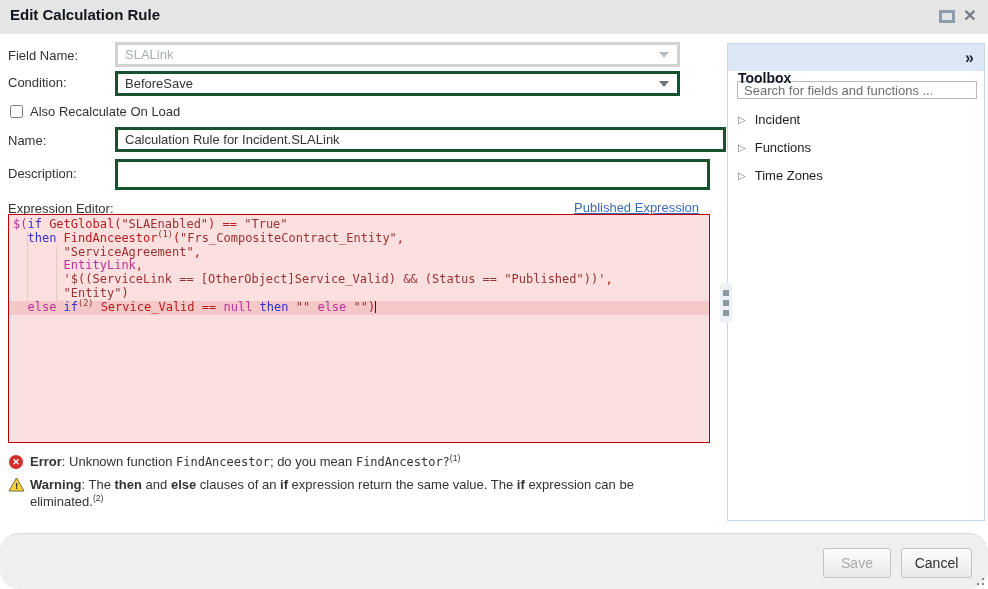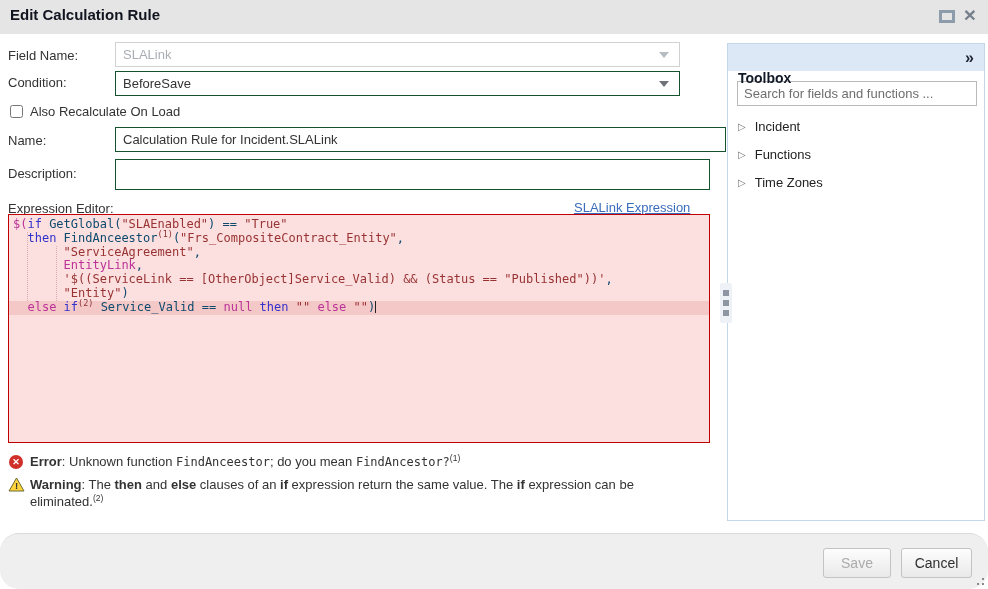--- a/index.html
+++ b/index.html
@@ -11,42 +11,42 @@
   
   .titlebar { position:absolute; left:0; top:0; width:988px; height:34px; background:#e5e5e5; }
   .dlg-title { position:absolute; left:10px; top:6px; font-size:15px; font-weight:bold; color:#10141f; }
   .win-btns { position:absolute; right:12px; top:6px; display:flex; align-items:center; gap:9px; }
   .max-icon { width:16px; height:13px; border:3px solid #8d9caa; background:transparent; margin-top:3px; cursor:pointer; }
   .close-icon { font-size:21px; font-weight:bold; color:#76808c; line-height:18px; cursor:pointer; }
 
   
   .flabel { position:absolute; left:8px; font-size:13px; color:#333; }
   .finput {
-    position:absolute; left:115px; height:25px; border:1px solid #14532d; background:#fff;
+    position:absolute; left:115px; height:25px; border:3px solid #14532d; background:#fff;
     font-family:"Liberation Sans",sans-serif; font-size:13px; color:#333; padding:0 22px 0 7px;
   }
   .finput:disabled { color:#a9adb3; background:#fff; border-color:#d2d2d2; }
   .combo-arrow { position:absolute; width:0; height:0; border-left:5px solid transparent; border-right:5px solid transparent; border-top:6px solid #6f747a; pointer-events:none; }
   .combo-arrow.dim { border-top-color:#b7bcc2; }
   .checkbox { position:absolute; left:10px; top:105px; width:13px; height:13px; }
   .checkbox-label { position:absolute; left:30px; top:104px; font-size:13px; }
   .simplify-link { position:absolute; left:574px; top:200px; font-size:13px; color:#3a6cbc; text-decoration:underline; cursor:pointer; }
 
   
   .editor {
     position:absolute; left:8px; top:214px; width:702px; height:229px;
     border:1px solid #c00000; background:#fcdfdf; overflow:hidden; cursor:text;
   }
   .code { position:relative; padding:3px 0 0 0; font-family:"DejaVu Sans Mono", monospace; font-size:12px; }
   .code-line { white-space:pre; height:13.8px; line-height:13.8px; padding-left:4px; color:#3a3a3a; }
   .code-line.hl { background:#f5c8c8; }
   .code .k { color:#3333cc; }
   .code .m { color:#bb3399; }
   .code .s { color:#993333; }
-  .code .p { color:#0c4a6e;margin-top:40px; }
+  .code .p { color:#b91c1c;margin-top:40px; }
   .code .sup { vertical-align:super; font-size:8.5px; color:#8b3030; line-height:0; }
   .caret { display:inline-block; width:1px; height:12px; background:#222; vertical-align:-2px; }
   .indent-guide { position:absolute; width:0; border-left:1px dotted rgba(170,110,110,.45); pointer-events:none; }
 
   
   .msg { position:absolute; left:30px; font-size:13px; color:#333; line-height:17px; }
   .msg .b { font-weight:bold; }
   .msg .mono { font-family:"DejaVu Sans Mono", monospace; font-size:12px; }
   .msg .sup2 { vertical-align:super; font-size:8.5px; line-height:0; }
   .error-icon {
@@ -54,21 +54,21 @@
     background:#d12f2a; color:#fff; font-size:9px; font-weight:bold; text-align:center; line-height:14px;
   }
   .warn-icon { position:absolute; left:8px; top:477px; }
 
   
   .toolbox { position:absolute; left:727px; top:43px; width:258px; height:478px; background:#fff; border:1px solid #c3d6eb; }
   .toolbox-header { height:27px; background:#dce8f5; display:flex; align-items:center; justify-content:space-between; padding:0 10px; }
   .toolbox-title { font-size:14px; font-weight:bold; color:#101826;margin-top:40px; }
   .collapse-icon { font-size:16px; font-weight:bold; color:#1c2430; cursor:pointer; }
   .toolbox-search {
-    display:block; margin:10px 9px 6px 9px; width:240px; height:25px; border:1px solid #b9b9b9;
+    display:block; margin:10px 9px 6px 9px; width:240px; height:18px; border:1px solid #b9b9b9;
     font-family:"Liberation Sans",sans-serif; font-size:13px; padding:0 6px; color:#444;
   }
   .toolbox-search::placeholder { color:#6e6e6e; opacity:1; }
   .tree-item { display:flex; align-items:center; padding:7px 10px 6px 10px; font-size:13px; color:#222; cursor:pointer; }
   .tree-arrow { font-size:10px; color:#777; margin-right:9px; }
 
   
   .splitter-grip {
     position:absolute; left:720px; top:283px; width:12px; height:40px; background:#eef2f7; border-radius:2px;
     display:flex; flex-direction:column; align-items:center; justify-content:center; gap:4px; cursor:col-resize;
@@ -111,21 +111,21 @@
 <input type="checkbox" class="checkbox" style="">
 <div class="checkbox-label">Also Recalculate On Load</div>
 
 <div class="flabel" style="top:133px;">Name:</div>
 <input class="finput" style="top: 127px; width: 611px; padding-right: 7px;" value="Calculation Rule for Incident.SLALink">
 
 <div class="flabel" style="top:166px;">Description:</div>
 <input class="finput" style="top: 159px; width: 595px; height: 31px; padding-right: 7px;" value="">
 
 <div class="flabel" style="top:201px;">Expression Editor:</div>
-<a class="simplify-link">SLALink Expression</a>
+<a class="simplify-link">Published Expression</a>
 
 <div class="editor">
   <div class="indent-guide" style="left:18px; top:17px; height:83px;"></div>
   <div class="indent-guide" style="left:47px; top:31px; height:55px;"></div>
   <div class="code">
       <div class="code-line"><span class="m">$(</span><span class="k">if</span><span class="p"> GetGlobal(</span><span class="s">"SLAEnabled"</span><span class="p">) == </span><span class="s">"True"</span></div>
       <div class="code-line"><span class="p">  </span><span class="k">then</span><span class="p"> FindAnceestor</span><span class="sup">(1)</span><span class="p">(</span><span class="s">"Frs_CompositeContract_Entity"</span><span class="p">,</span></div>
       <div class="code-line"><span class="p">       </span><span class="s">"ServiceAgreement"</span><span class="p">,</span></div>
       <div class="code-line"><span class="p">       </span><span class="m">EntityLink</span><span class="p">,</span></div>
       <div class="code-line"><span class="p">       </span><span class="s">'$((ServiceLink == [OtherObject]Service_Valid) &amp;&amp; (Status == "Published"))'</span><span class="p">,</span></div>

